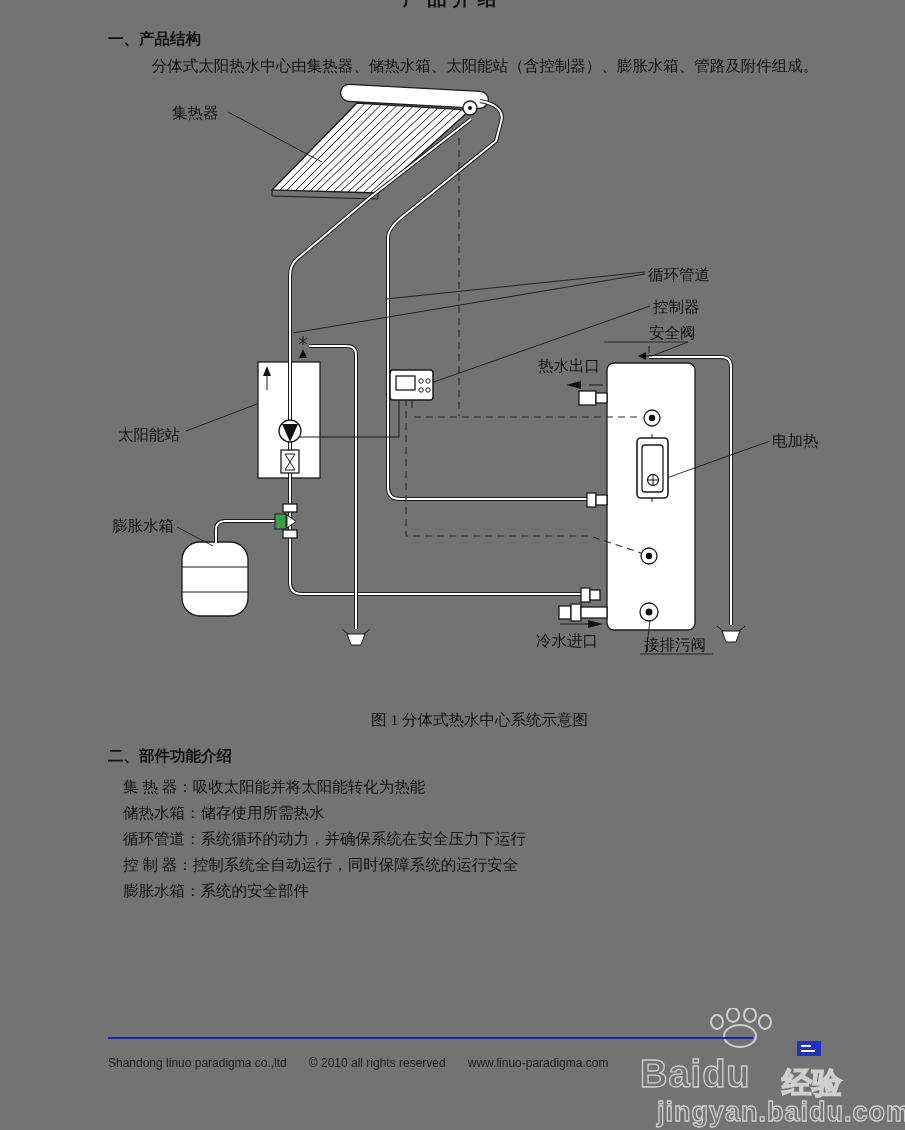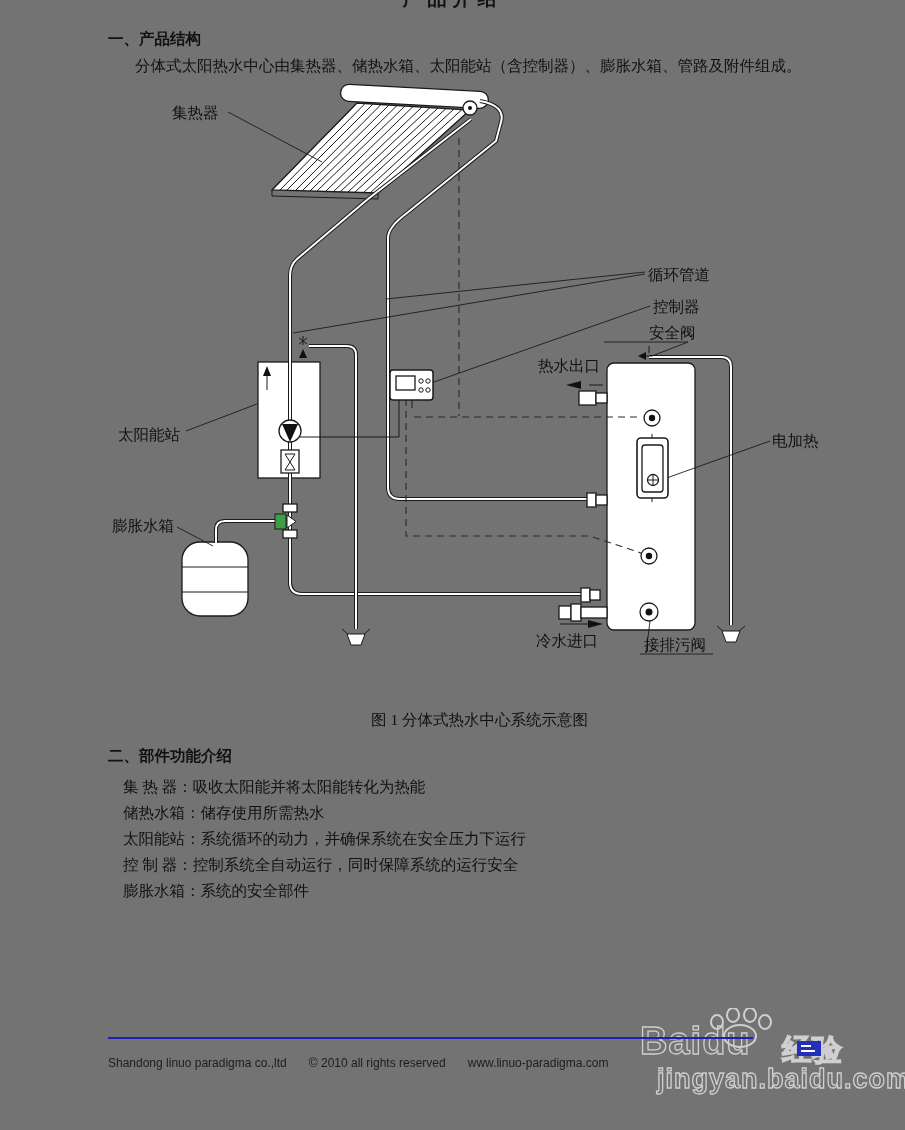--- a/index.html
+++ b/index.html
@@ -9,21 +9,21 @@
   .clip-title{top:0;left:0;width:100%;height:9px;overflow:hidden;}
   .clip-title .t{margin-top:-14px;text-align:center;font-size:19px;font-weight:bold;letter-spacing:6px;}
   .h1{font-size:15.5px;font-weight:bold;}
   .body-text{font-size:15.5px;}
   .caption{width:100%;text-align:center;font-size:15.5px;}
   .list{font-size:15.5px;line-height:26px;}
   .footer-line{background:#1f1fb4;height:2px;}
   .footer-text{font-family:"Liberation Sans","DejaVu Sans",sans-serif;font-size:12px;color:#1c1c1c;white-space:nowrap;}
   .footer-text span{margin-right:22px;}
   .wm{font-family:"Liberation Sans","DejaVu Sans",sans-serif;font-weight:bold;
-      color:#e3e3e3;-webkit-text-fill-color:rgba(255,255,255,0);-webkit-text-stroke:1.3px #cfcfcf;}
+      color:#e3e3e3;margin-top:33px;-webkit-text-fill-color:rgba(255,255,255,0);-webkit-text-stroke:1.3px #cfcfcf;}
   .wm-baidu{font-size:38px;letter-spacing:1px;}
   .wm-jy{font-size:30px;}
   .wm-url{font-size:27px;letter-spacing:1px;}
   .badge{background:#2330bb;width:24px;height:15px;}
   .badge .m{position:absolute;background:#fff;}
   svg text.dlabel{font-family:"Liberation Serif","DejaVu Serif",serif;font-size:15.5px;fill:#111;}
   svg .shape{fill:#fff;stroke:#1b1b1b;stroke-width:1.3;}
   svg .thin{stroke:#1b1b1b;stroke-width:1;fill:none;}
   svg .lead{stroke:#1b1b1b;stroke-width:0.9;fill:none;}
   svg .po{stroke:#1b1b1b;stroke-width:4;fill:none;}
@@ -34,21 +34,21 @@
 </head>
 <body>
 
 <div id="page">
 
   <div class="abs clip-title">
     <div class="t">产品介绍</div>
   </div>
 
   <div class="abs h1" style="left:108px;top:29px;">一、产品结构</div>
-  <div class="abs body-text" style="left:135px;top:56px;width:700px;">分体式太阳热水中心由集热器、储热水箱、太阳能站（含控制器）、膨胀水箱、管路及附件组成。</div>
+  <div class="abs body-text" style="left:135px;top:56px;width:700px;text-align:center;">分体式太阳热水中心由集热器、储热水箱、太阳能站（含控制器）、膨胀水箱、管路及附件组成。</div>
 
   <svg class="abs" style="left:0;top:0;" width="905" height="1130" viewBox="0 0 905 1130">
     <defs>
       <path id="pA" d="M480,101 C498,104 504,112 501,122 L496,141 L407,213 Q388,227 388,238 L388,487 Q388,499 400,499 L596,499"></path>
       <path id="pB" d="M471,119 L368,199 L297,259 Q290,265 290,276 L290,582 Q290,594 302,594 L586,594"></path>
       <path id="pC" d="M309,346 L347,346 Q356,346 356,355 L356,629"></path>
       <path id="pD" d="M282,521 L225,521 Q216,521 216,530 L216,543"></path>
       <path id="pE" d="M649,357 L721,357 Q731,357 731,367 L731,625"></path>
     </defs>
 
@@ -227,21 +227,21 @@
     <text x="536" y="646" class="dlabel">冷水进口</text>
     <text x="644" y="650" class="dlabel">接排污阀</text>
   </svg>
 
   <div class="abs caption" style="top:710px;padding-left:27px;">图 1 分体式热水中心系统示意图</div>
 
   <div class="abs h1" style="left:108px;top:746px;">二、部件功能介绍</div>
   <div class="abs list" style="left:108px;top:774px;width:600px;margin-left:15px;">
     <div>集 热 器：吸收太阳能并将太阳能转化为热能</div>
     <div>储热水箱：储存使用所需热水</div>
-    <div>太阳能站：系统循环的动力，并确保系统在安全压力下运行</div>
+    <div>循环管道：系统循环的动力，并确保系统在安全压力下运行</div>
     <div>控 制 器：控制系统全自动运行，同时保障系统的运行安全</div>
     <div>膨胀水箱：系统的安全部件</div>
   </div>
 
   <div class="abs" style="left:635px;top:1006px;width:260px;height:95px;">
     <svg class="abs" style="left:60px;top:2px;" width="90" height="40" viewBox="0 0 90 40">
       <ellipse cx="45" cy="28" rx="16" ry="11" fill="none" stroke="#cfcfcf" stroke-width="2"></ellipse>
       <ellipse cx="22" cy="14" rx="6" ry="7" fill="none" stroke="#cfcfcf" stroke-width="2"></ellipse>
       <ellipse cx="38" cy="7" rx="6" ry="7" fill="none" stroke="#cfcfcf" stroke-width="2"></ellipse>
       <ellipse cx="55" cy="7" rx="6" ry="7" fill="none" stroke="#cfcfcf" stroke-width="2"></ellipse>

